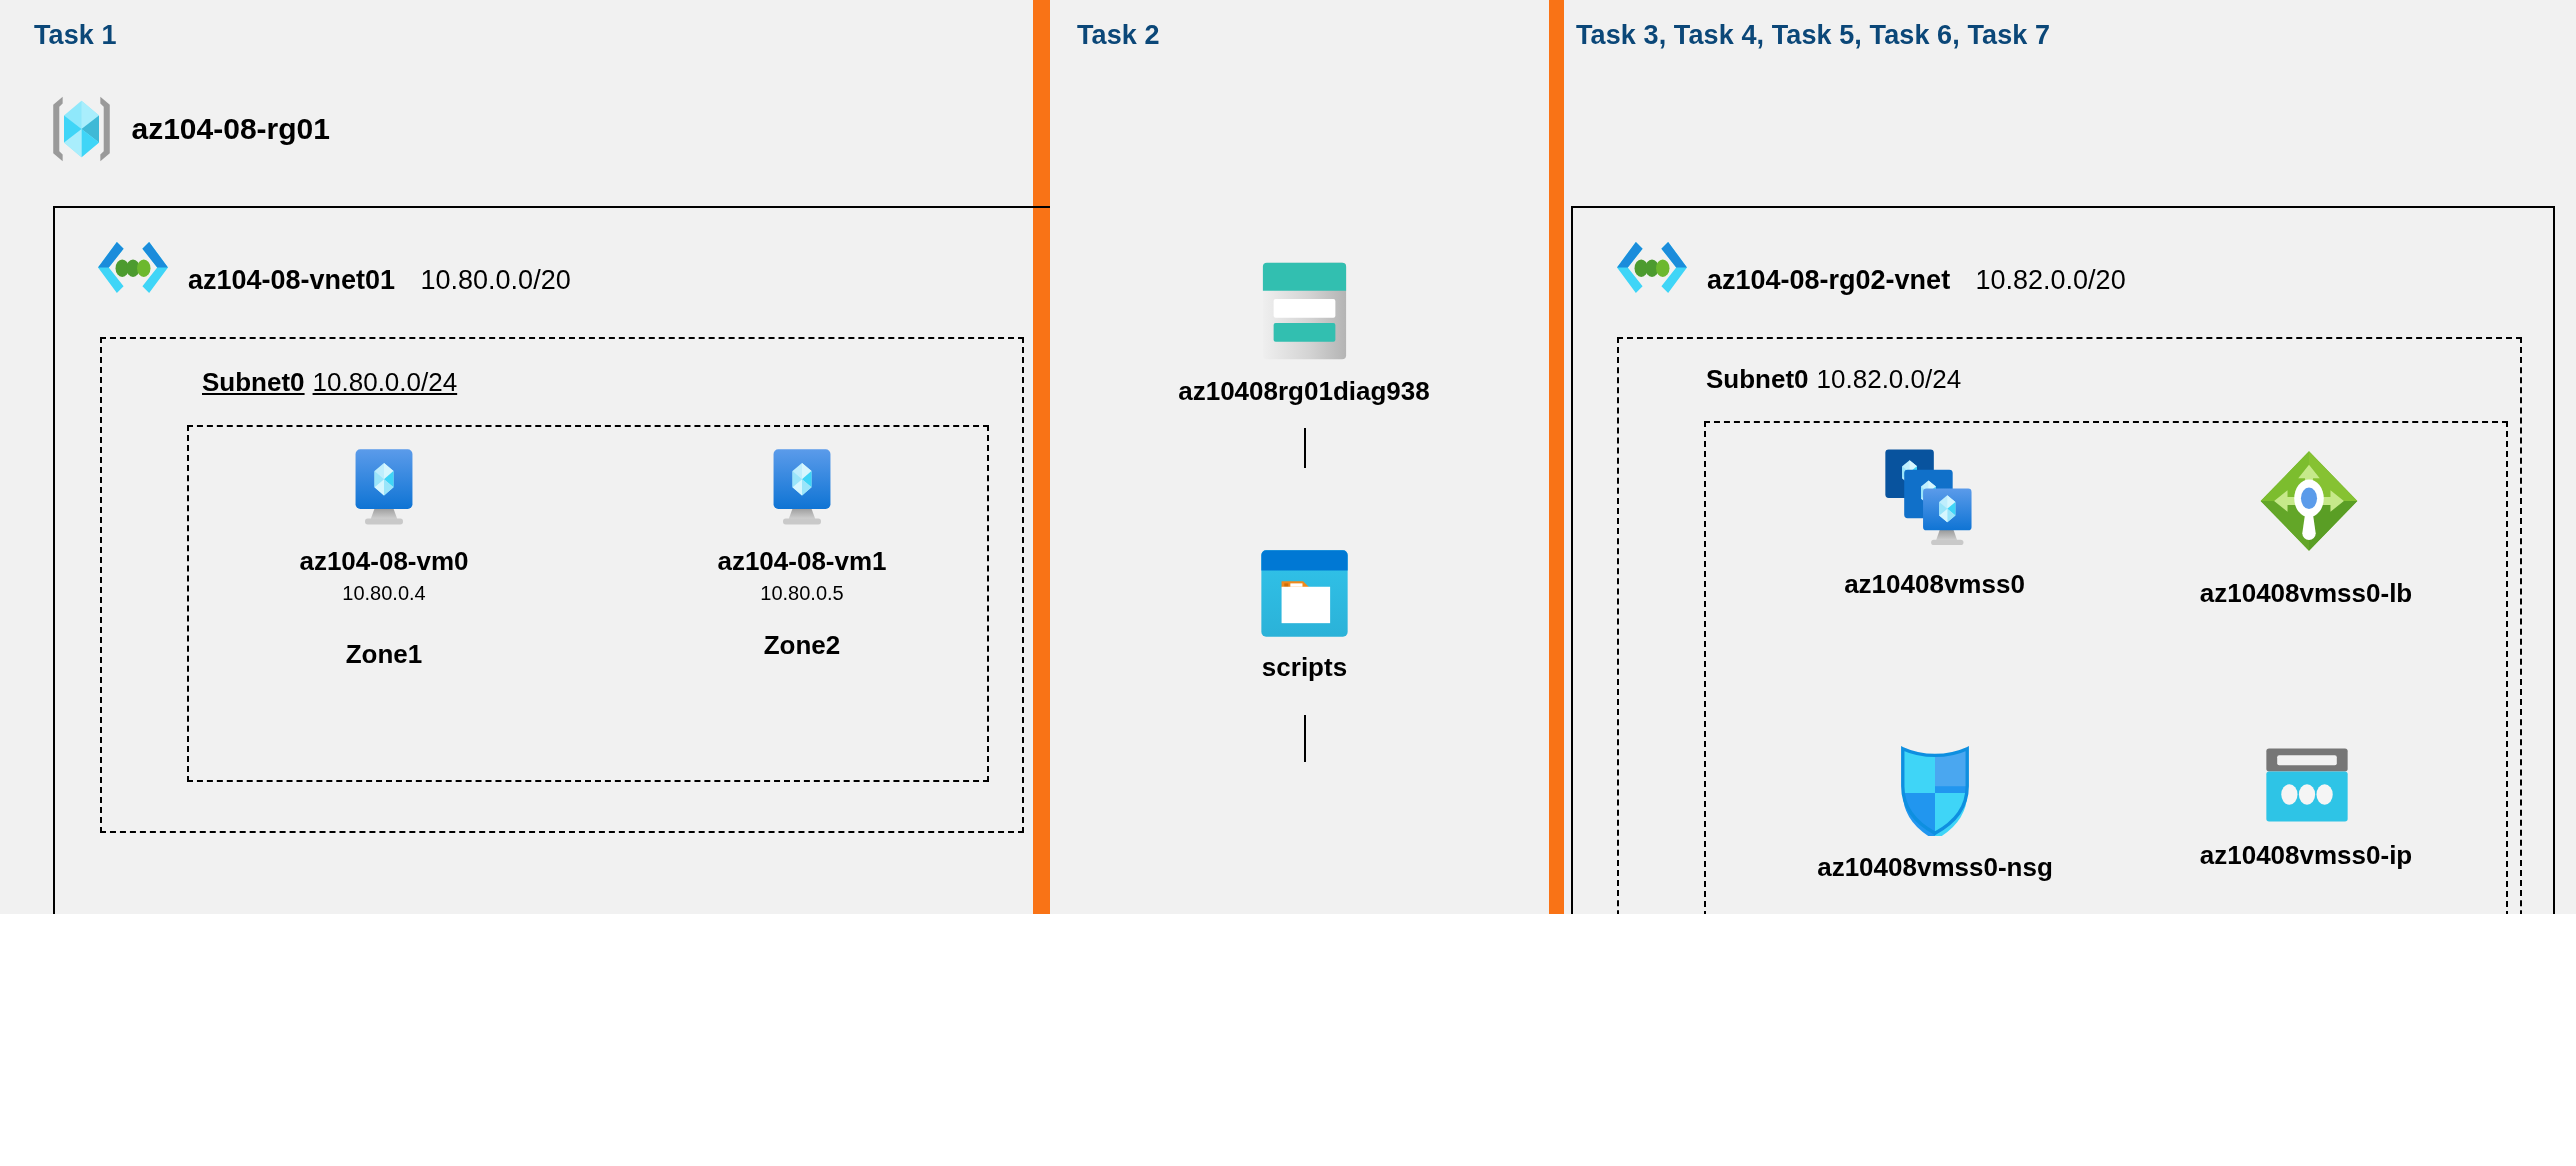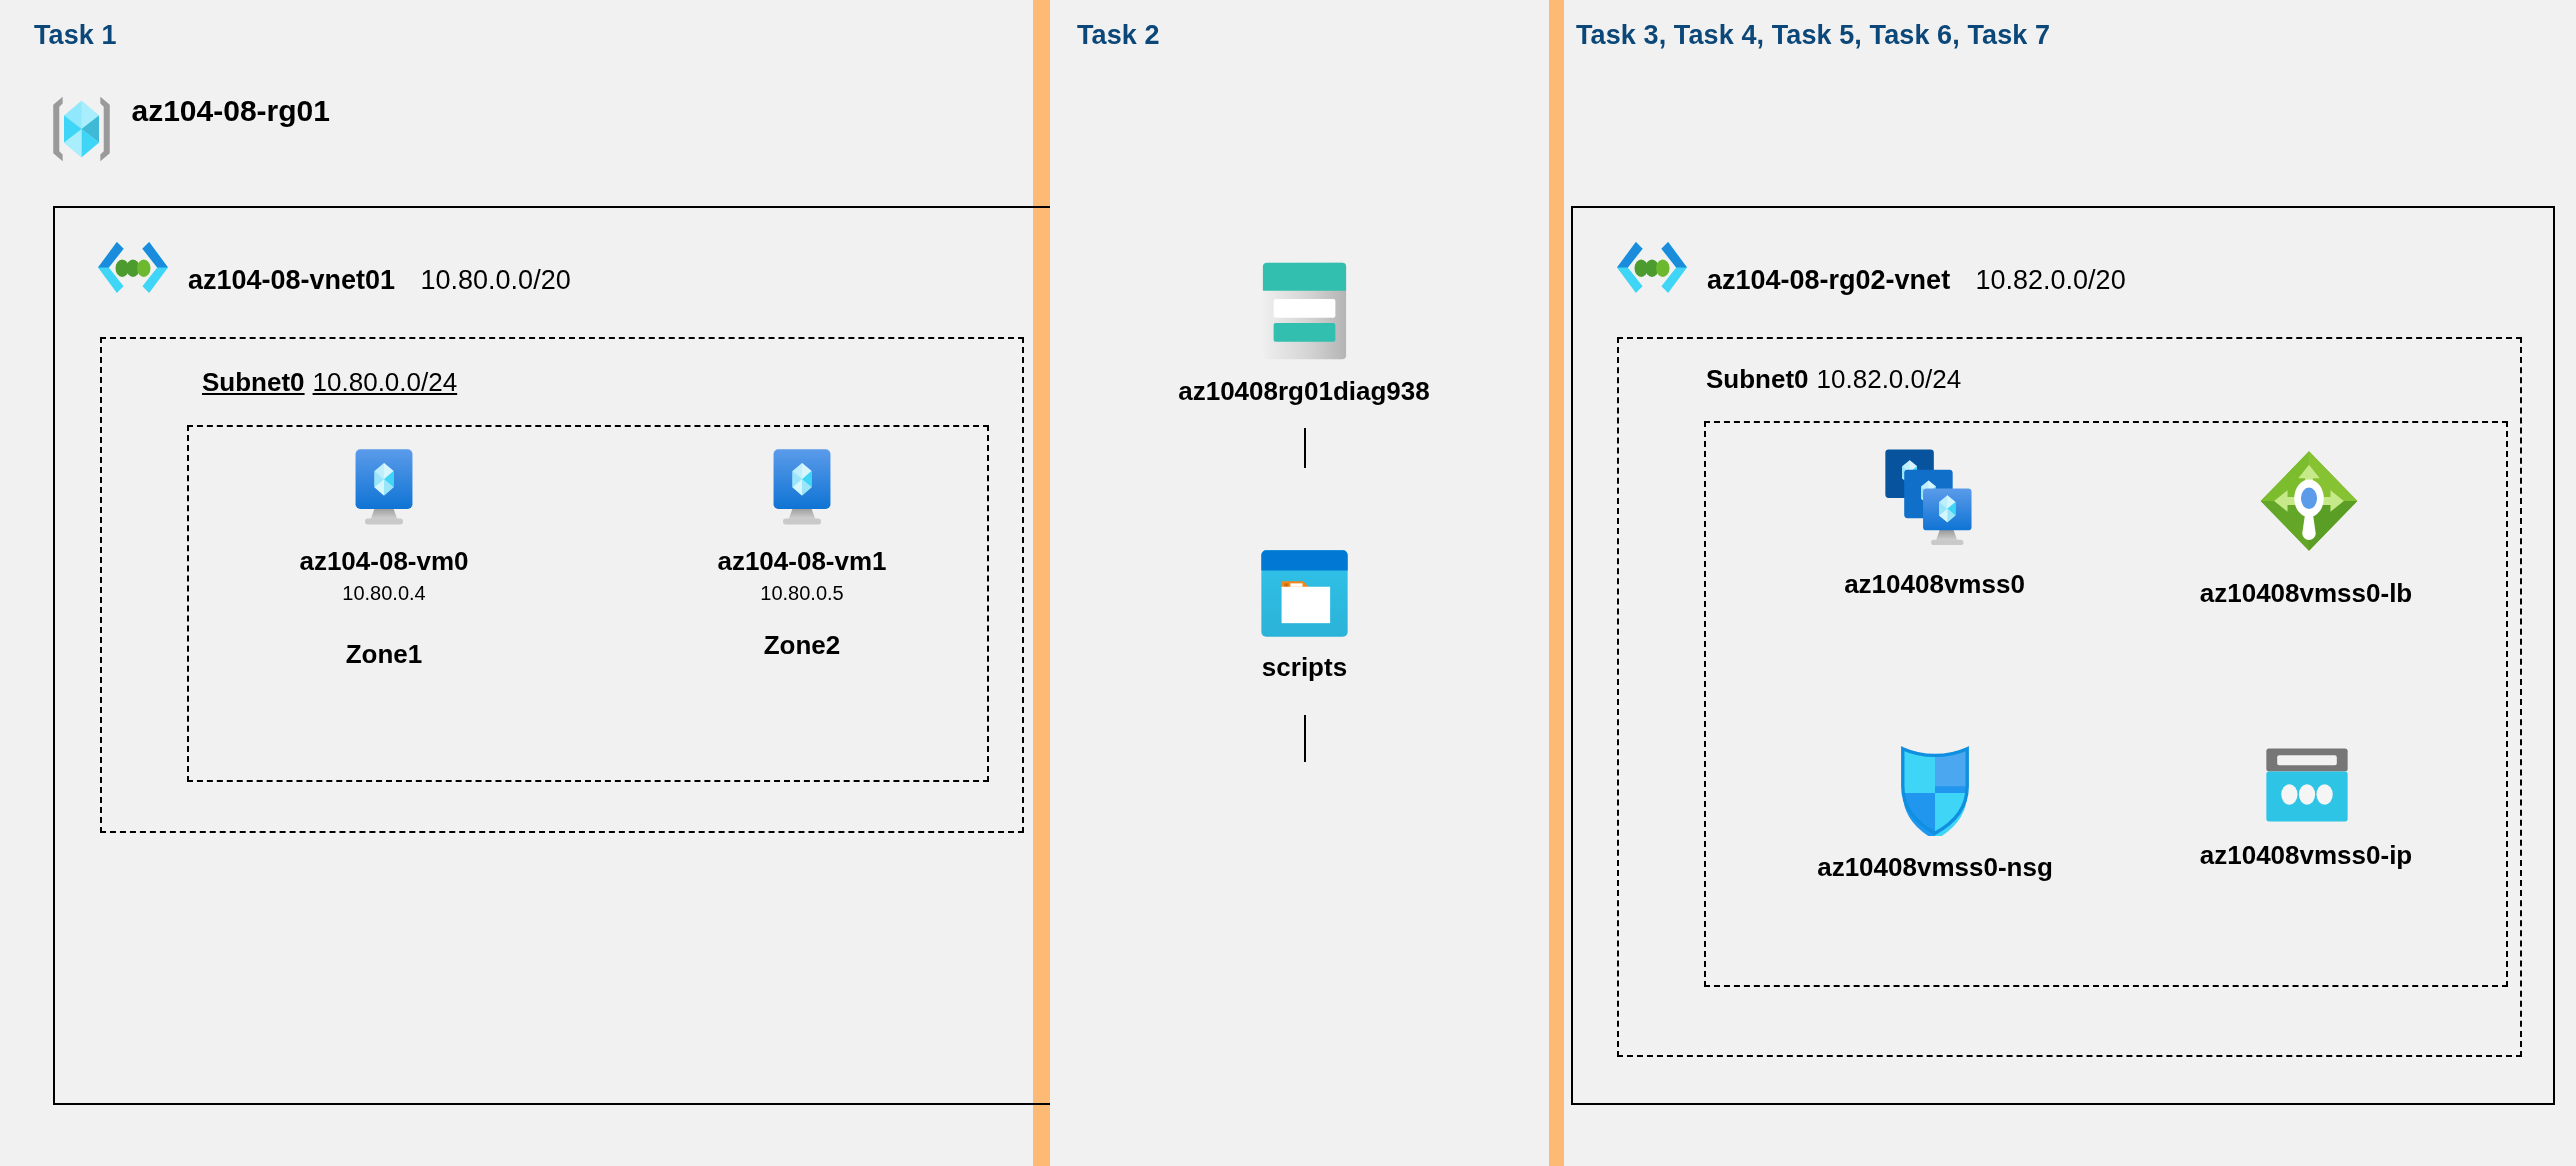--- a/index.html
+++ b/index.html
@@ -1,28 +1,28 @@
 <!DOCTYPE html>
 <html style="font-size:10.8px"><head>
 <meta charset="utf-8">
 <style>
   html,body{margin:0;padding:0;background:#ffffff;}
   body{font-family:"Liberation Sans","DejaVu Sans",sans-serif;}
-  #stage{position:relative;width:2576px;height:1166px;background:#fdba74;overflow:hidden;}
+  #stage{position:relative;width:2576px;height:914px;background:#f97316;overflow:hidden;}
 
   
   .panel{position:absolute;background:#f1f1f1;}
   #panel-task1{left:0;top:0;width:1033px;height:1166px;}
   #panel-task2{left:1050px;top:0;width:499px;height:1166px;}
   #panel-task3{left:1564px;top:0;width:1012px;height:1166px;}
 
   .task-label{position:absolute;color:#0b4778;font-weight:bold;font-size:27px;letter-spacing:0.1px;white-space:nowrap;}
 
   
-  .rg-head{position:absolute;display:flex;gap:17.5px;}
+  .rg-head{position:absolute;display:flex;align-items:center;gap:17.5px;}
   .rg-name{font-size:30px;font-weight:bold;color:#000;white-space:nowrap;}
 
   
   .vnet-box{position:absolute;border:2.7px solid #000;box-sizing:border-box;background:transparent;}
   .vnet-head{position:absolute;display:flex;align-items:flex-end;gap:16px;}
   .vnet-name{font-size:27px;font-weight:bold;color:#000;white-space:nowrap;}
   .vnet-cidr{font-size:27px;font-weight:normal;color:#000;white-space:nowrap;margin-left:9.4px;}
 
   
   .dashed-box{position:absolute;box-sizing:border-box;

